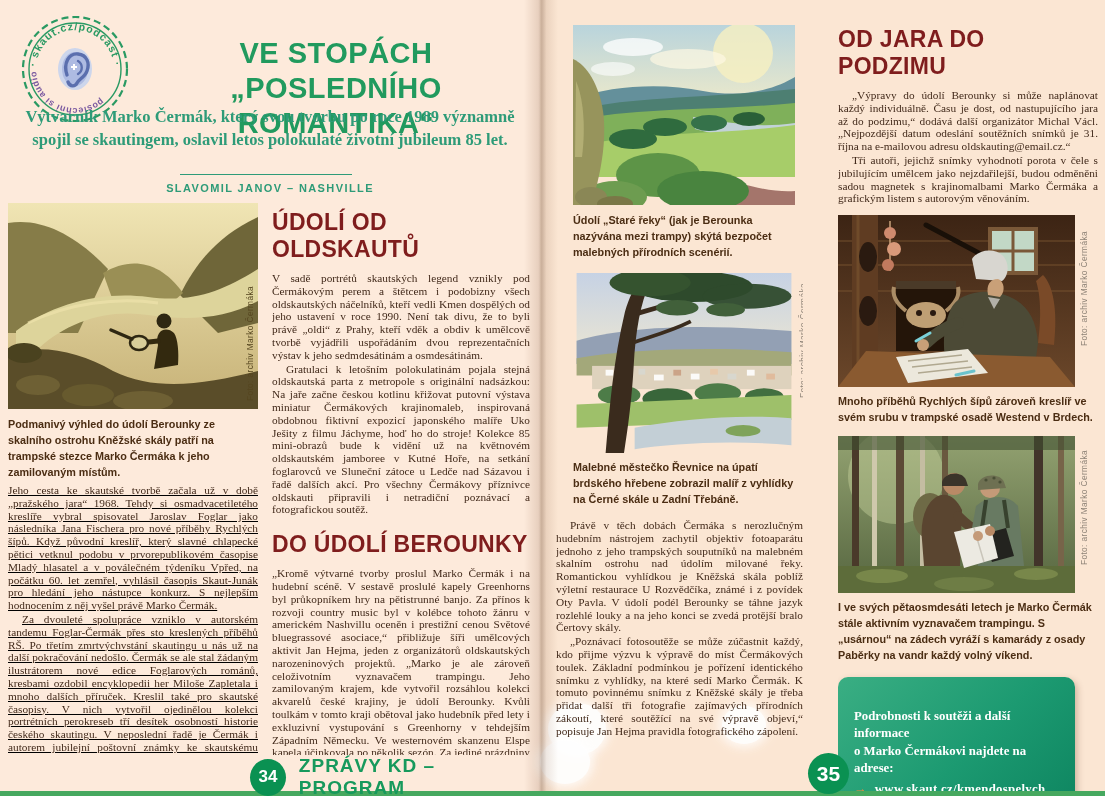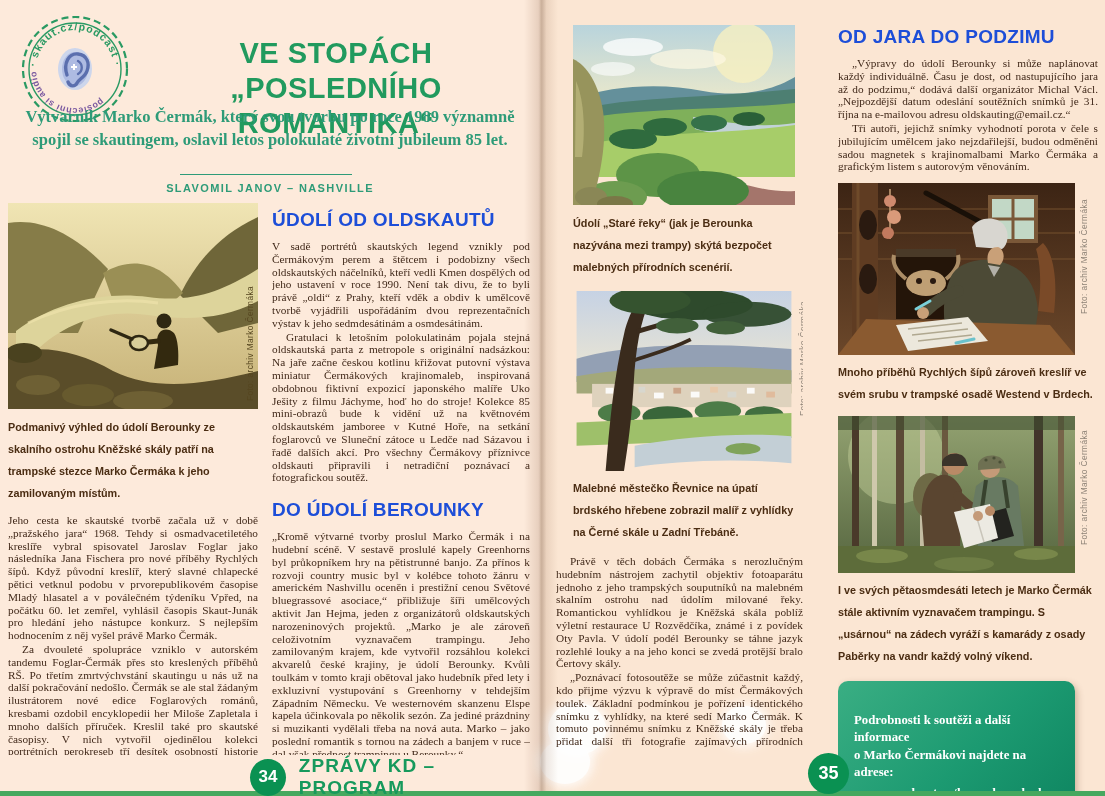--- a/index.html
+++ b/index.html
@@ -25,36 +25,36 @@
   .col{position:absolute;overflow:hidden;}
   #lcol1{left:8px;top:203px;width:250px;height:552px;}
   #lcol2{left:272px;top:203px;width:258px;height:552px;}
   #rcol1{left:556px;top:0;width:247px;height:750px;}
   #rcol2{left:838px;top:0;width:260px;height:796px;}
 
   .body-text p{margin:0 0 0 0;font-family:"Liberation Serif",serif;font-size:11.3px;
     line-height:12.8px;text-align:justify;color:#41291a;}
   .body-text p + p{margin-top:1px;}
   .ind{text-indent:14px;}
-  h2.sec{margin:0 0 9px 0;font-size:19px;font-weight:bold;color:#1d4ed8;letter-spacing:.3px;}
-  .caption{font-size:10.8px;font-weight:bold;line-height:22px;color:#4b2d13;}
+  h2.sec{margin:0 0 9px 0;font-size:23px;font-weight:bold;color:#7f1d1d;letter-spacing:.3px;}
+  .caption{font-size:10.8px;font-weight:bold;line-height:16px;color:#4b2d13;}
 
   .imgwrap{position:relative;}
   .imgwrap svg{display:block;}
   .vcred{position:absolute;writing-mode:vertical-rl;transform:rotate(180deg);
     font-size:8.3px;letter-spacing:.4px;color:#8d8276;white-space:nowrap;}
 
   
   .pgfoot{position:absolute;display:flex;align-items:center;gap:13px;z-index:7;}
   #foot-left{left:250px;top:755px;}
   .pgnum{width:37px;height:37px;border-radius:50%;background:#0a9152;color:#fff;
     font-weight:bold;font-size:17px;display:flex;align-items:center;justify-content:center;}
   .footlabel{font-size:19px;font-weight:bold;color:#17995c;letter-spacing:1px;}
   #badge35{position:absolute;left:808px;top:753px;width:41px;height:41px;border-radius:50%;
-    background:#0a9152;color:#fff;font-weight:bold;font-size:18px;display:flex;
+    background:#0a9152;color:#fff;font-weight:bold;font-size:21px;display:flex;
     align-items:center;justify-content:center;z-index:7;}
 
   
   .infobox{margin-top:14px;width:205px;border-radius:10px;padding:31px 16px 13px 16px;
     background:linear-gradient(135deg,#3aae83 0%,#1c9a71 55%,#0e8560 100%);
     box-shadow:2px 3px 7px rgba(90,50,20,.3);
     font-family:"Liberation Serif",serif;color:#fff;font-weight:bold;font-size:12.8px;line-height:1.35;}
   .infobox .linkrow{display:flex;gap:8px;align-items:baseline;margin-top:3px;}
   .infobox .arrow{color:#f0893c;font-family:"Liberation Sans",sans-serif;font-weight:bold;}
   .infobox a{color:#fff;text-decoration:none;letter-spacing:.3px;}
@@ -120,21 +120,21 @@
           <ellipse cx="16" cy="150" rx="18" ry="10" fill="#4a421f"></ellipse>
           <path d="M150,142 C146,128 158,122 166,130 C170,136 171,150 170,162 L146,166 Z" fill="#33290f"></path>
           <circle cx="156" cy="118" r="7.5" fill="#2e2712"></circle>
           <path d="M150,138 L132,140" stroke="#33290f" stroke-width="5" stroke-linecap="round"></path>
           <ellipse cx="131" cy="140" rx="9" ry="7" fill="#d9cf9a" stroke="#2e2712" stroke-width="2.5"></ellipse>
           <path d="M124,136 L103,127" stroke="#2e2712" stroke-width="3.5" stroke-linecap="round"></path>
         </svg>
         <span class="vcred" style="right:3px;bottom:8px;color:#55451f;">Foto: archiv Marko Čermáka</span>
       </div>
       <div class="caption" style="margin-top:7px;">Podmanivý výhled do údolí Berounky ze skalního ostrohu Kněžské skály patří na trampské stezce Marko Čermáka k jeho zamilovaným místům.</div>
-      <div class="body-text" style="margin-top:10px;">
+      <div class="body-text" style="margin-top:4px;text-decoration:underline;">
         <p>Jeho cesta ke skautské tvorbě začala už v době „pražského jara“ 1968. Tehdy si osmadvacetiletého kreslíře vybral spisovatel Jaroslav Foglar jako následníka Jana Fischera pro nové příběhy Rychlých šípů. Když původní kreslíř, který slavné chlapecké pětici vetknul podobu v prvorepublikovém časopise Mladý hlasatel a v poválečném týdeníku Vpřed, na počátku 60. let zemřel, vyhlásil časopis Skaut-Junák pro hledání jeho nástupce konkurz. S nejlepším hodnocením z něj vyšel právě Marko Čermák.</p>
         <p class="ind">Za dvouleté spolupráce vzniklo v autorském tandemu Foglar-Čermák přes sto kreslených příběhů RŠ. Po třetím zmrtvýchvstání skautingu u nás už na další pokračování nedošlo. Čermák se ale stal žádaným ilustrátorem nové edice Foglarových románů, kresbami ozdobil encyklopedii her Miloše Zapletala i mnoho dalších příruček. Kreslil také pro skautské časopisy. V nich vytvořil ojedinělou kolekci portrétních perokreseb tří desítek osobností historie českého skautingu. V neposlední řadě je Čermák i autorem jubilejní poštovní známky ke skautskému století 1912–2012.</p>
       </div>
     </div>
 
     <div class="col" id="lcol2">
       <h2 class="sec" style="margin-top:6px;">ÚDOLÍ OD OLDSKAUTŮ</h2>
       <div class="body-text">
         <p>V sadě portrétů skautských legend vznikly pod Čermákovým perem a štětcem i podobizny všech oldskautských náčelníků, kteří vedli Kmen dospělých od jeho ustavení v roce 1990. Není tak divu, že to byli právě „oldi“ z Prahy, kteří vděk a obdiv k umělcově tvorbě vyjádřili uspořádáním dvou reprezentačních výstav k jeho sedmdesátinám a osmdesátinám.</p>
         <p class="ind">Gratulaci k letošním polokulatinám pojala stejná oldskautská parta z metropole s originální nadsázkou: Na jaře začne českou kotlinu křižovat putovní výstava miniatur Čermákových krajinomaleb, inspirovaná obdobnou fiktivní expozicí japonského malíře Uko Ješity z filmu Jáchyme, hoď ho do stroje! Kolekce 85 mini-obrazů bude k vidění už na květnovém oldskautském jamboree v Kutné Hoře, na setkání foglarovců ve Sluneční zátoce u Ledče nad Sázavou i řadě dalších akcí. Pro všechny Čermákovy příznivce oldskauti připravili i netradiční poznávací a fotografickou soutěž.</p>

